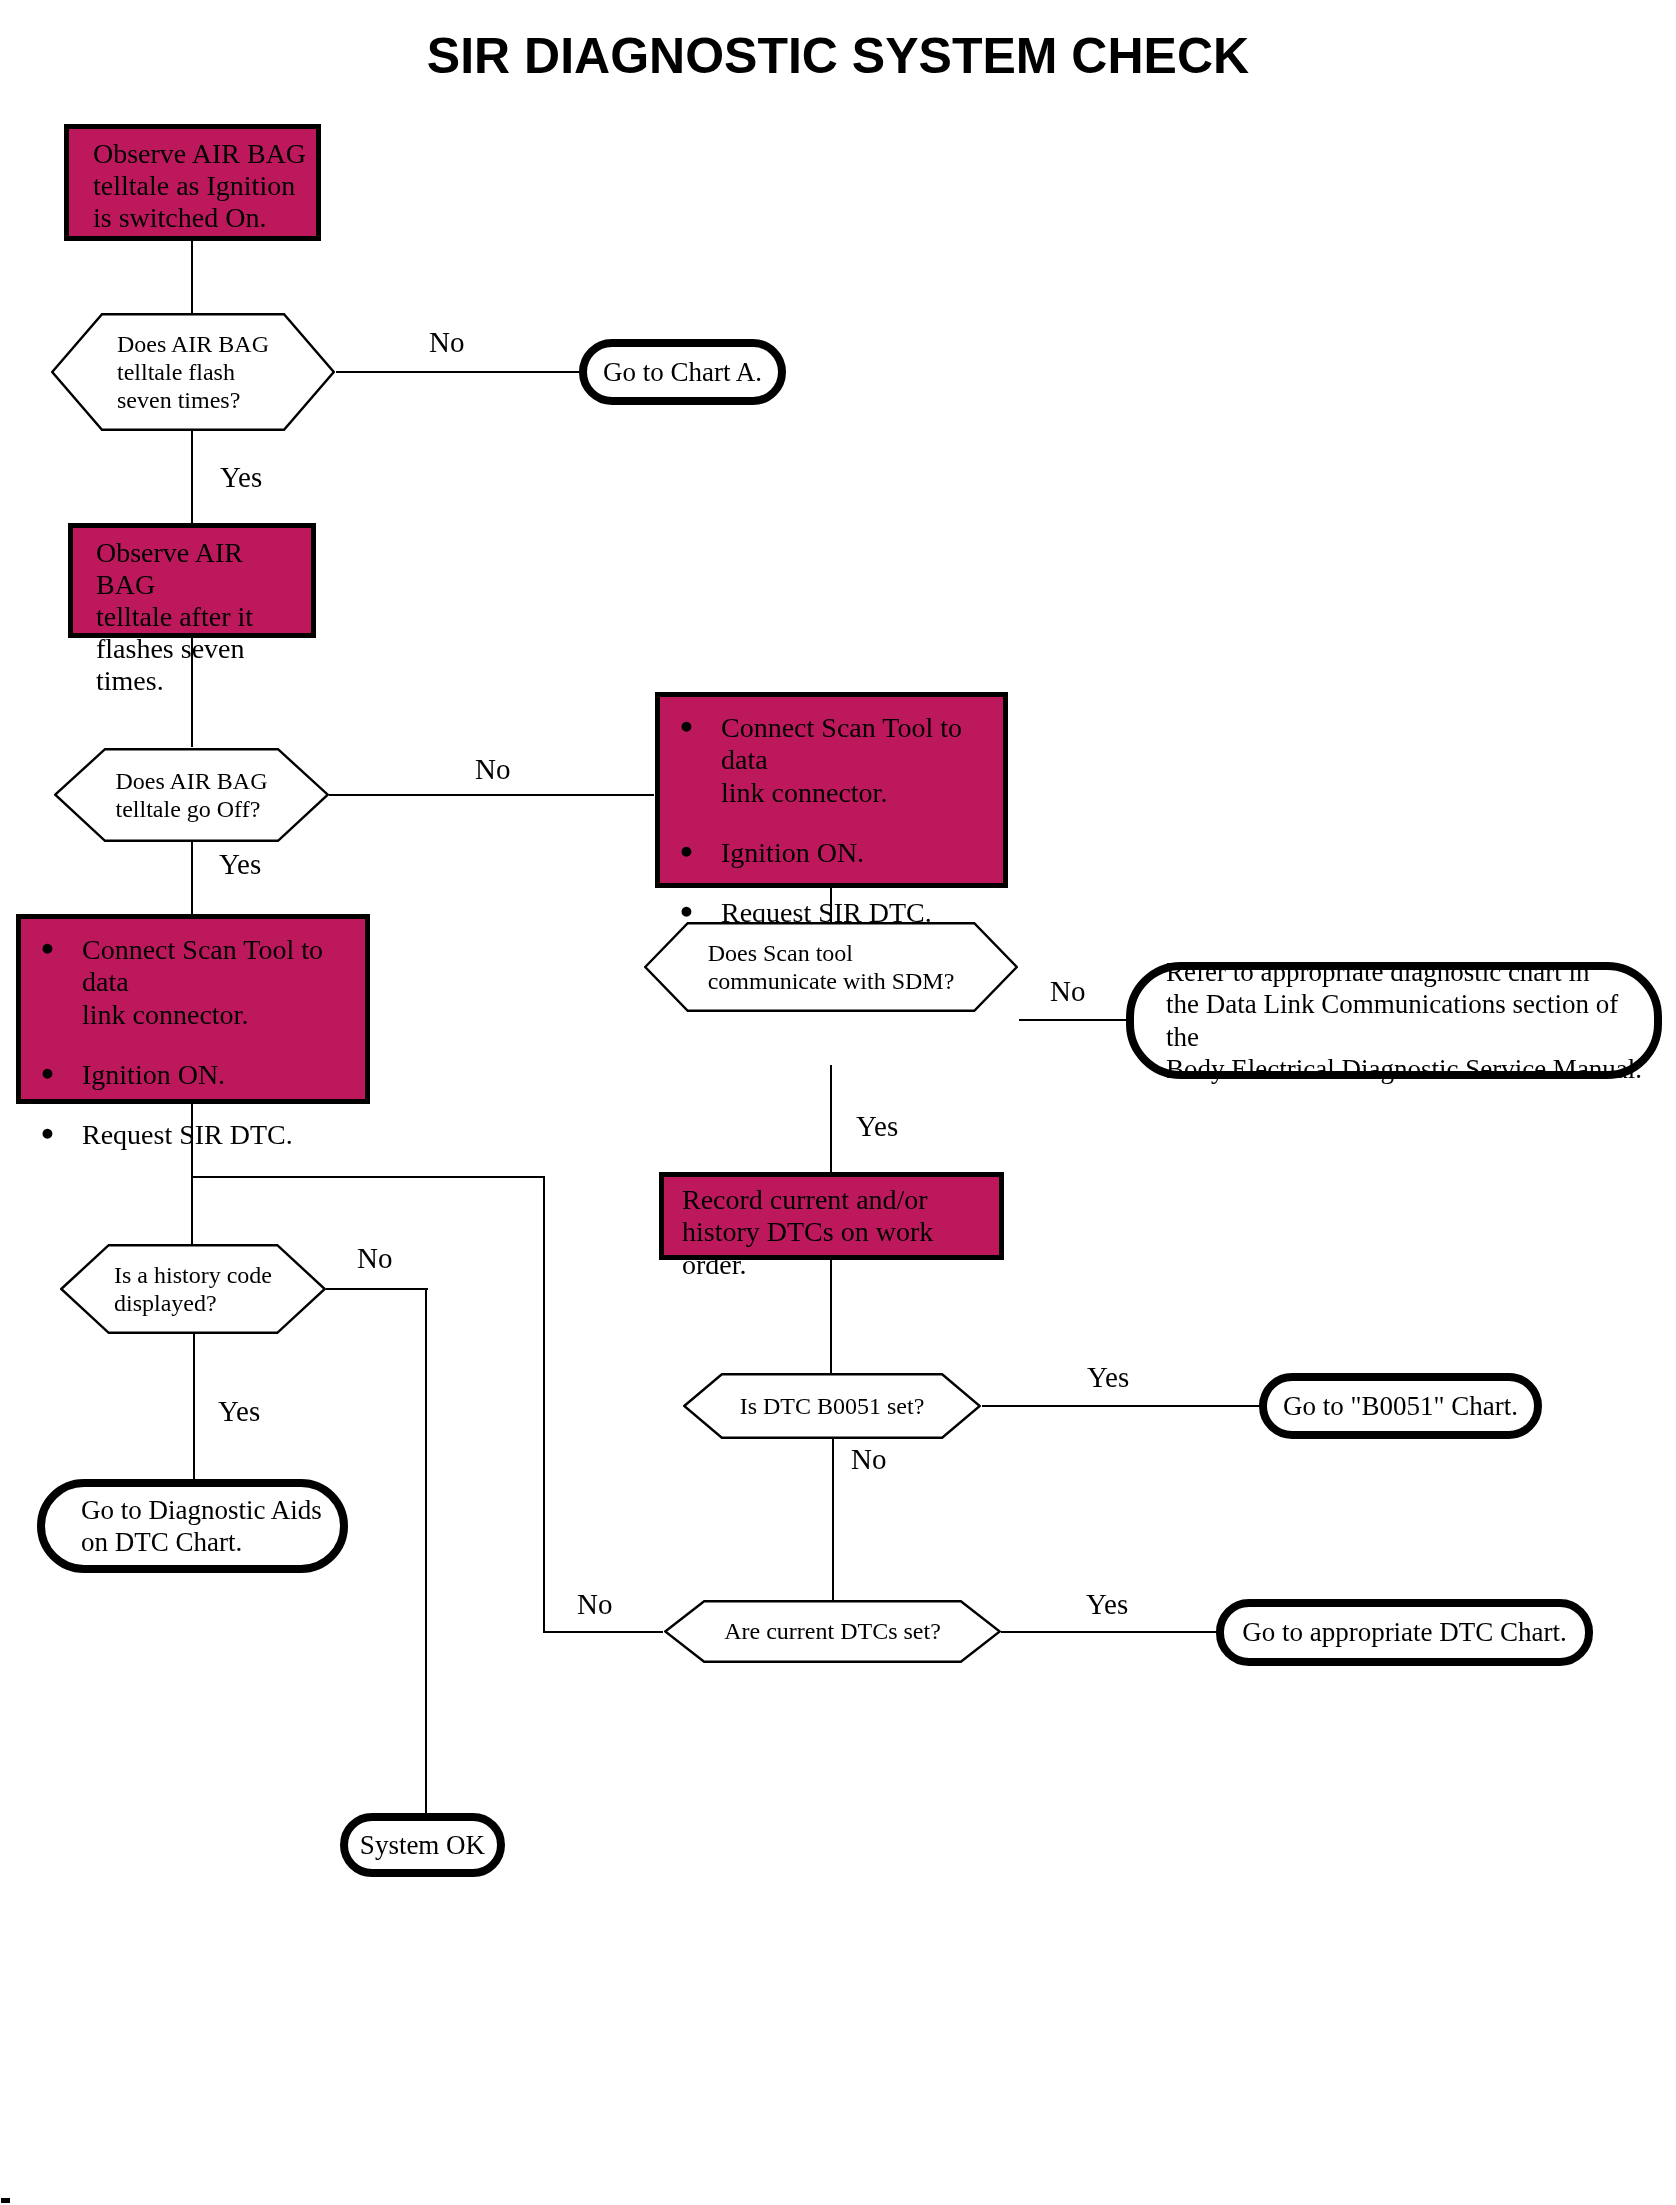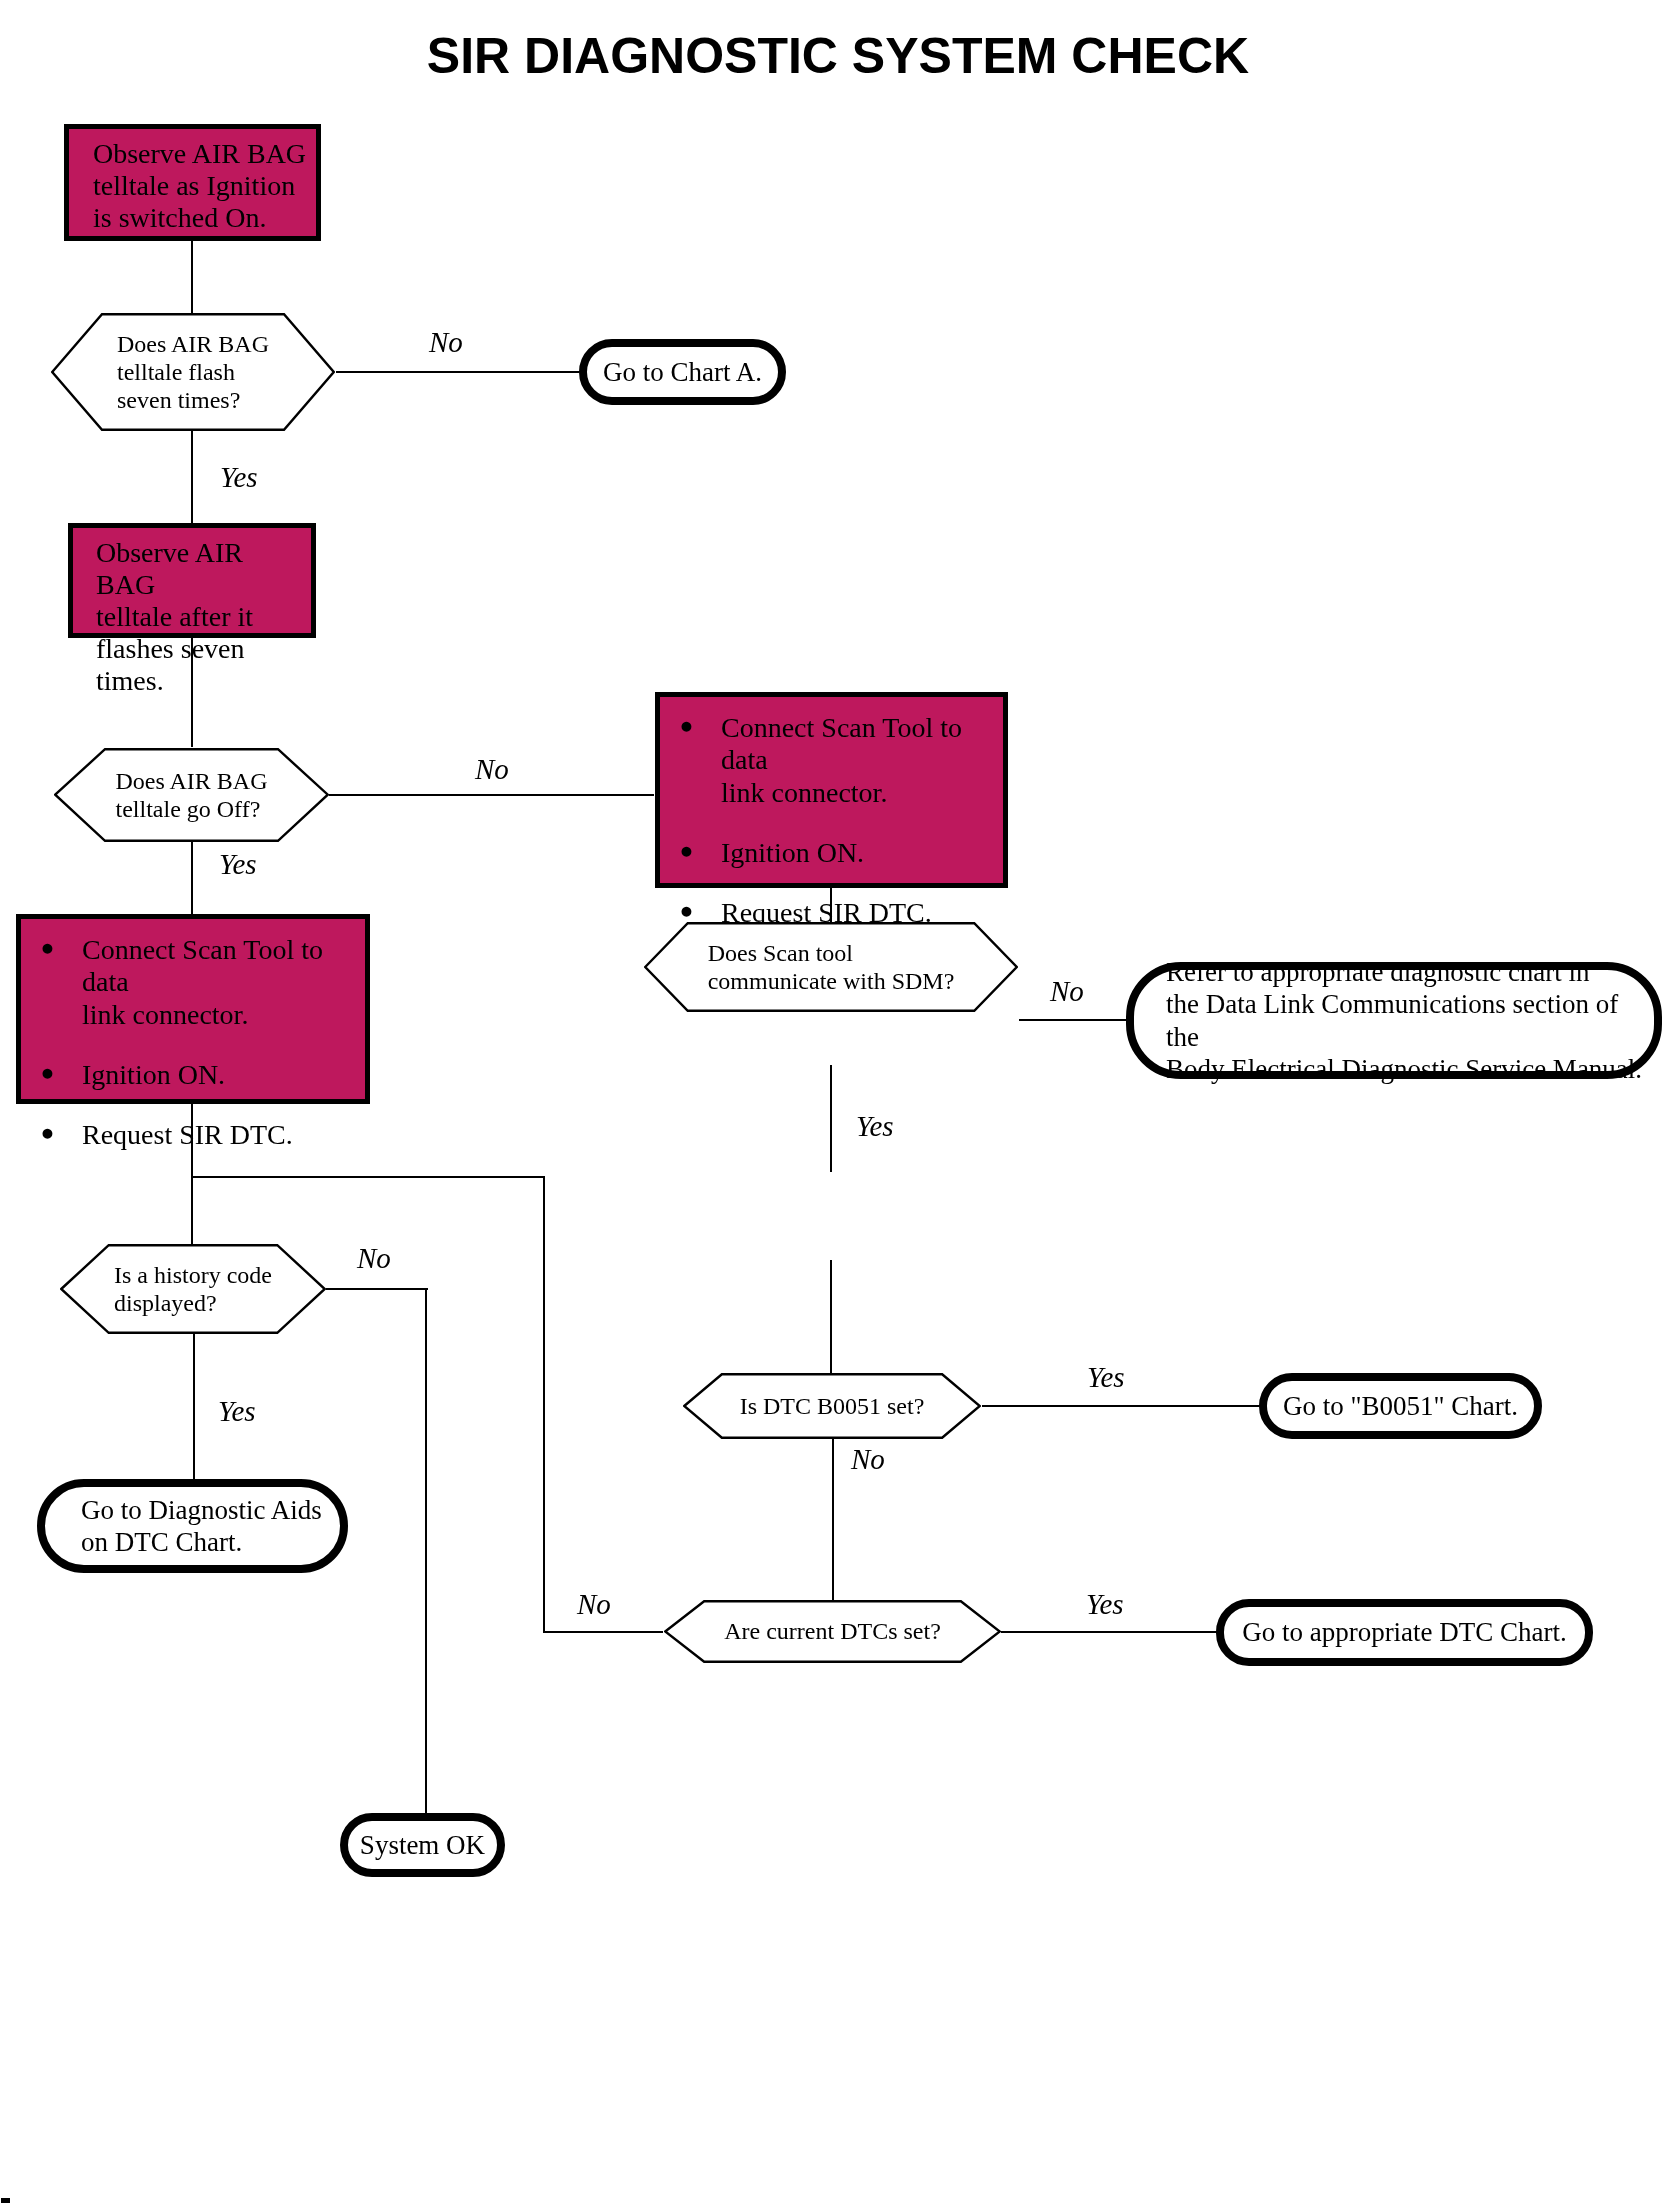--- a/index.html
+++ b/index.html
@@ -1,21 +1,21 @@
 <!DOCTYPE html>
 <html style="font-size:9.7px"><head>
 <meta charset="utf-8">
 <style>
   html,body{margin:0;padding:0;background:#ffffff;}
   #page{position:relative;width:1676px;height:2205px;background:#ffffff;overflow:hidden;
         font-family:"Liberation Serif", serif;color:#000;}
   .title{position:absolute;left:0;top:27px;width:1676px;text-align:center;
          font-family:"Liberation Sans", sans-serif;font-weight:bold;font-size:50px;letter-spacing:0px;}
   .edge{position:absolute;background:#000;}
-  .lbl{position:absolute;font-size:29px;line-height:1;font-style:italic;}
+  .lbl{position:absolute;font-size:29px;line-height:1;}
   .box{position:absolute;box-sizing:border-box;border:5.5px solid #000;background:#be185d;}
   .box .bt{white-space:pre-line;font-size:28px;line-height:1.15;}
   .term{position:absolute;box-sizing:border-box;border:8px solid #000;background:#fff;
         display:flex;align-items:center;justify-content:center;}
   .term .tt{white-space:pre-line;font-size:27px;line-height:1.2;}
   .hex{position:absolute;}
   .hex svg{position:absolute;left:0;top:0;width:100%;height:100%;}
   .hex .ht{position:absolute;left:0;top:0;width:100%;height:100%;
            display:flex;align-items:center;justify-content:center;}
   .hex .ht div{white-space:pre-line;font-size:24px;line-height:1.18;text-align:left;}
@@ -90,20 +90,24 @@
 
   <div class="box" style="left:16px;top:914px;width:354px;height:190px">
     <ul class="steps">
       <li>Connect Scan Tool to data
 link connector.</li>
       <li>Ignition ON.</li>
       <li>Request SIR DTC.</li>
     </ul>
   </div>
 
+  <div class="box" style="left:659px;top:1172px;width:345px;height:88px;padding:7.3px 3.6px 0 18px">
+    <div class="bt">Record current and/or
+history DTCs on work order.</div>
+  </div>
 
   <div class="hex" style="left:51px;top:313px;width:284px;height:118px">
     <svg viewBox="0 0 468 194" preserveAspectRatio="none">
       <polygon points="2,97 84,2 384,2 466,97 384,192 84,192" fill="#fff" stroke="#000" stroke-width="4"></polygon>
       </svg>
     <div class="ht">
         <div>Does AIR BAG
 telltale flash
 seven times?</div>
       </div>

